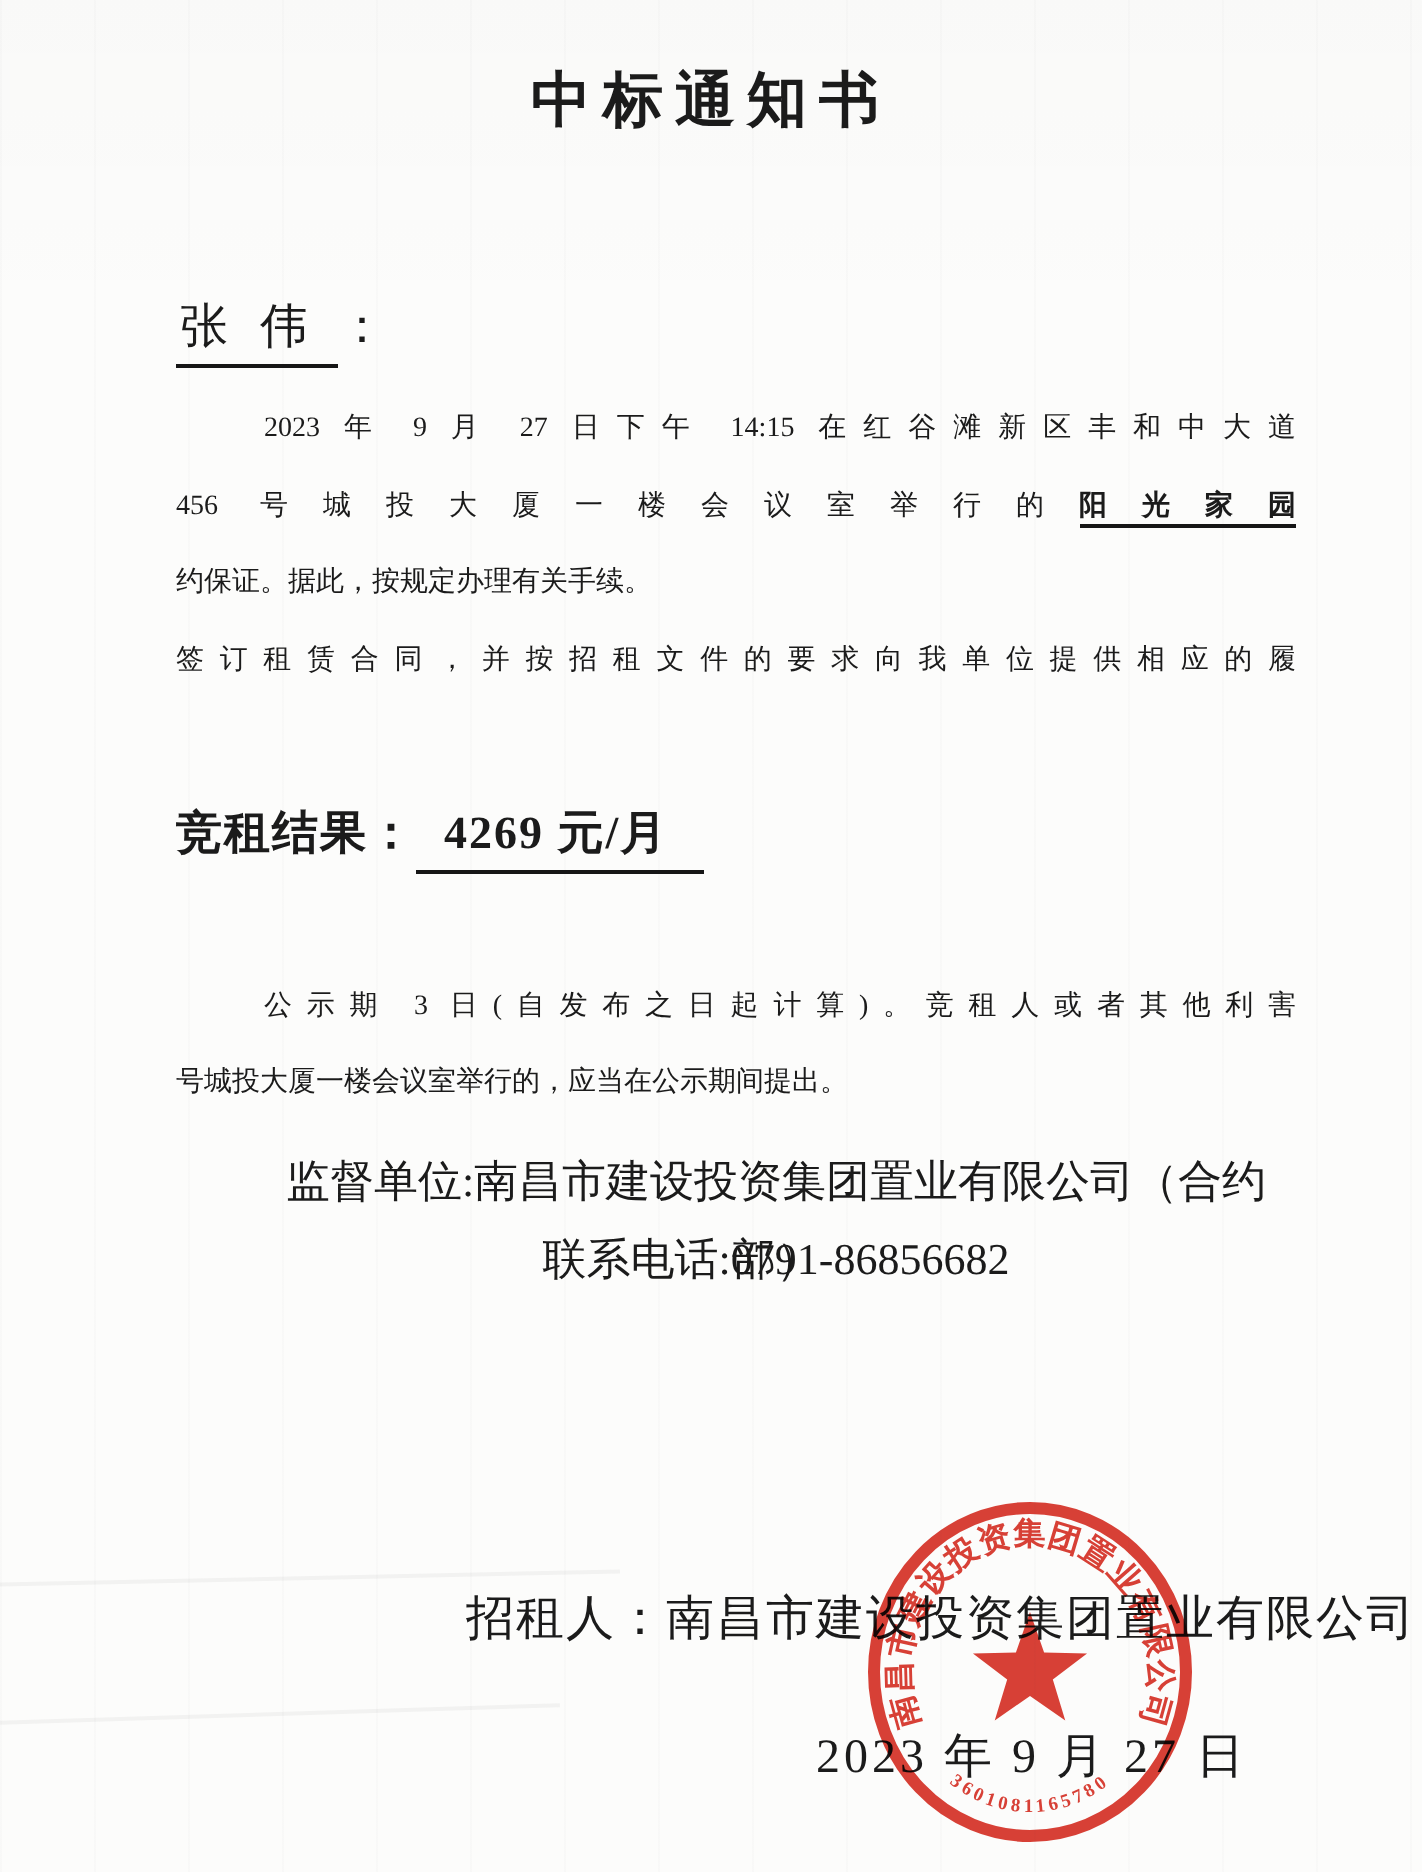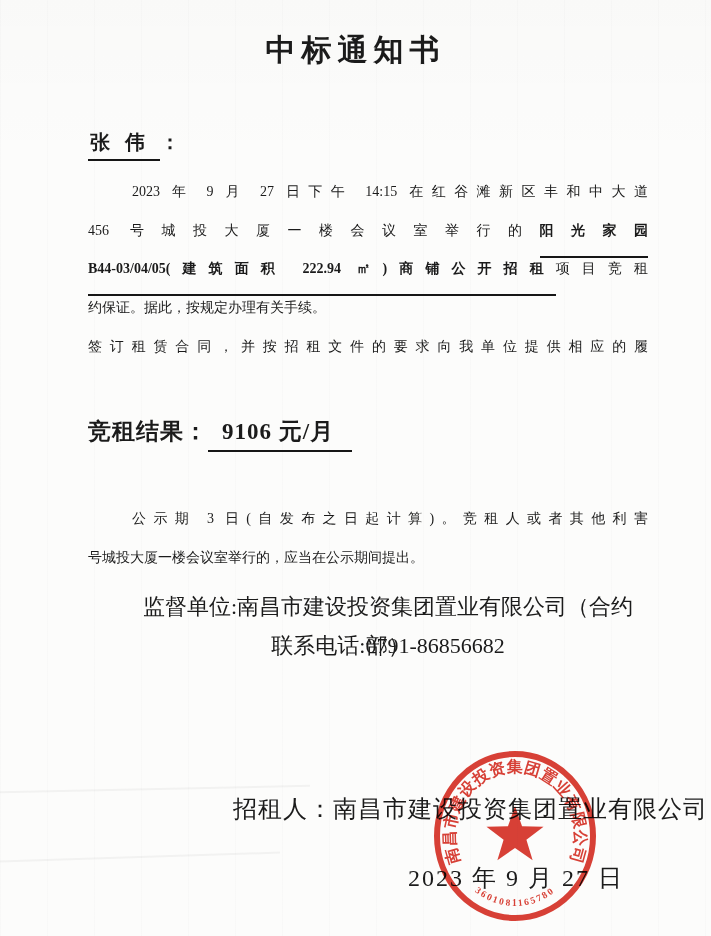--- a/index.html
+++ b/index.html
@@ -18,23 +18,23 @@
   .title{
     margin:0;
     padding-top:30px;
     text-align:center;
     font-size:30px;
     font-weight:bold;
     letter-spacing:6px;
     font-family:Liberation Serif, serif;
   }
   .salutation{
-    margin:58px 0 0 88px;
-    font-size:20px;
-    font-weight:bold;
+    margin:76px 0 0 88px;
+    font-size:24px;
+    font-weight:normal;
   }
   .salute-name{
     display:inline-block;
     border-bottom:2px solid #161616;
     padding:0 10px 3px 2px;
     letter-spacing:5px;
   }
   .body-block{
     margin:12px 63px 0 88px;
     font-size:14px;
@@ -45,21 +45,21 @@
     white-space:normal;
   }
   .just{
     text-align:justify;
     text-align-last:justify;
   }
   .indent{ text-indent:44px; }
   .em{
     font-weight:bold;
     border-bottom:2px solid #161616;
-    padding-bottom:18px;
+    padding-bottom:1px;
   }
   .result-line{
     margin:50px 0 0 88px;
     font-size:23px;
     font-weight:bold;
     letter-spacing:1px;
   }
   .result-value{
     display:inline-block;
     border-bottom:2px solid #161616;
@@ -105,27 +105,26 @@
 
   <h1 class="title">中标通知书</h1>
 
   <div class="salutation">
     <span class="salute-name">张 伟</span><span>：</span>
   </div>
 
   <div class="body-block">
     <div class="line just indent"><span>2023 年 9 月 27 日下午 14:15 在红谷滩新区丰和中大道</span></div>
     <div class="line just"><span>456 号城投大厦一楼会议室举行的</span><span class="em">阳光家园</span></div>
-    <div class="line just"><span class="em">B44-03/04/05(建筑面积 222.94 ㎡)商铺公开招租</span><span>项目竞租</span></div>
     <div class="line"><span>约保证。据此，按规定办理有关手续。</span></div>
     <div class="line just"><span>签订租赁合同，并按招租文件的要求向我单位提供相应的履</span></div>
   </div>
 
   <div class="result-line">
-    <span>竞租结果：</span><span class="result-value">9106 元/月</span>
+    <span>竞租结果：</span><span class="result-value">4269 元/月</span>
   </div>
 
   <div class="body-block body2">
     <div class="line just indent"><span>公示期 3 日(自发布之日起计算)。竞租人或者其他利害</span></div>
     <div class="line"><span>号城投大厦一楼会议室举行的，应当在公示期间提出。</span></div>
   </div>
 
   <div class="contact-block">
     <div class="line indent2"><span>监督单位:南昌市建设投资集团置业有限公司（合约部）</span></div>
     <div class="line indent2"><span>联系电话:0791-86856682</span></div>

